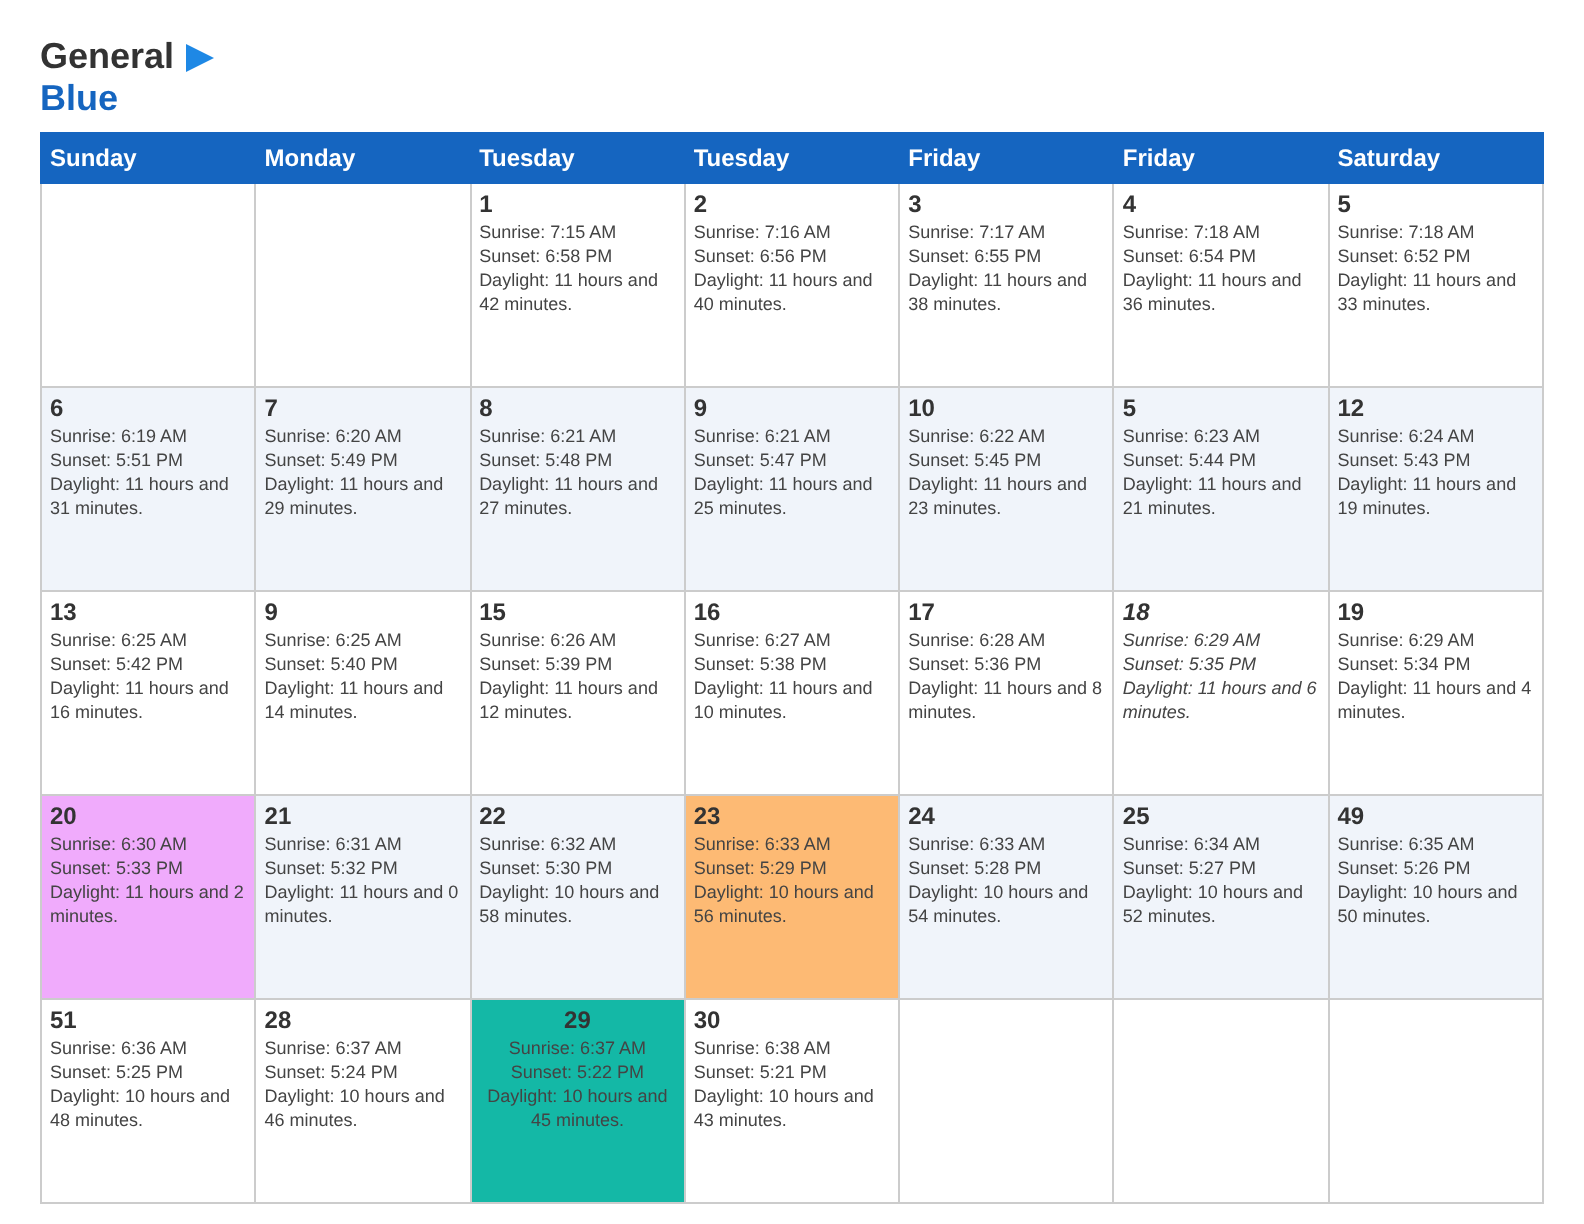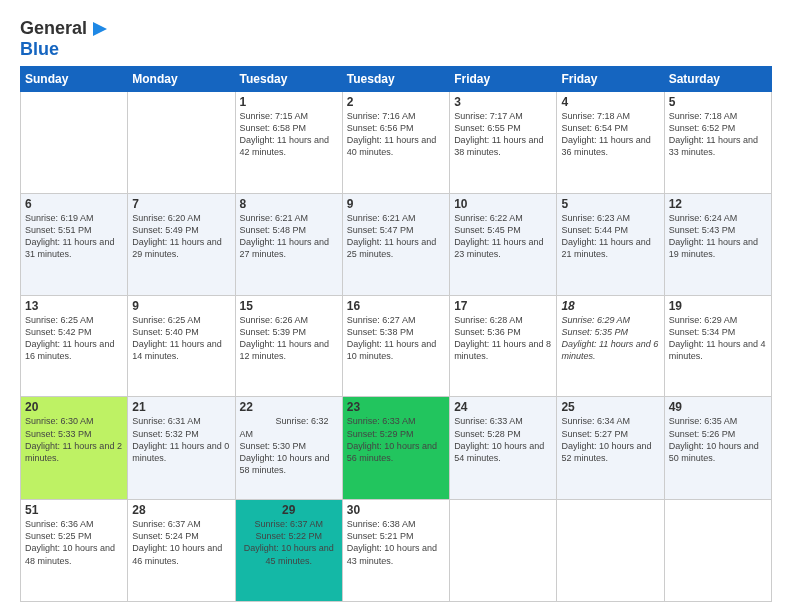--- a/index.html
+++ b/index.html
@@ -175,30 +175,30 @@
 Sunset: 5:36 PM
 Daylight: 11 hours and 8 minutes.</span></td>
           <td style="background: rgb(255, 255, 255); font-style: italic;"><span class="day-num">18</span><span class="day-info" style="white-space: pre-line;">Sunrise: 6:29 AM
 Sunset: 5:35 PM
 Daylight: 11 hours and 6 minutes.</span></td>
           <td style="background: rgb(255, 255, 255);"><span class="day-num">19</span><span class="day-info" style="white-space: pre-line;">Sunrise: 6:29 AM
 Sunset: 5:34 PM
 Daylight: 11 hours and 4 minutes.</span></td>
         </tr>
         <tr>
-          <td style="background: #bef264;"><span class="day-num">20</span><span class="day-info" style="white-space: pre-line;">Sunrise: 6:30 AM
+          <td style="background: #f0abfc;"><span class="day-num">20</span><span class="day-info" style="white-space: pre-line;">Sunrise: 6:30 AM
 Sunset: 5:33 PM
 Daylight: 11 hours and 2 minutes.</span></td>
           <td style="background: rgb(240, 244, 250);"><span class="day-num">21</span><span class="day-info" style="white-space: pre-line;">Sunrise: 6:31 AM
 Sunset: 5:32 PM
 Daylight: 11 hours and 0 minutes.</span></td>
-          <td style="background: rgb(240, 244, 250);"><span class="day-num">22</span><span class="day-info" style="white-space: pre-line; margin-left: 36px;">Sunrise: 6:32 AM
+          <td style="background: rgb(240, 244, 250);"><span class="day-num">22</span><span class="day-info" style="white-space: pre-line;">Sunrise: 6:32 AM
 Sunset: 5:30 PM
 Daylight: 10 hours and 58 minutes.</span></td>
-          <td style="background: #22c55e;"><span class="day-num">23</span><span class="day-info" style="white-space: pre-line;">Sunrise: 6:33 AM
+          <td style="background: #fdba74;"><span class="day-num">23</span><span class="day-info" style="white-space: pre-line;">Sunrise: 6:33 AM
 Sunset: 5:29 PM
 Daylight: 10 hours and 56 minutes.</span></td>
           <td style="background: rgb(240, 244, 250);"><span class="day-num">24</span><span class="day-info" style="white-space: pre-line;">Sunrise: 6:33 AM
 Sunset: 5:28 PM
 Daylight: 10 hours and 54 minutes.</span></td>
           <td style="background: rgb(240, 244, 250);"><span class="day-num">25</span><span class="day-info" style="white-space: pre-line;">Sunrise: 6:34 AM
 Sunset: 5:27 PM
 Daylight: 10 hours and 52 minutes.</span></td>
           <td style="background: rgb(240, 244, 250);"><span class="day-num">49</span><span class="day-info" style="white-space: pre-line;">Sunrise: 6:35 AM
 Sunset: 5:26 PM

